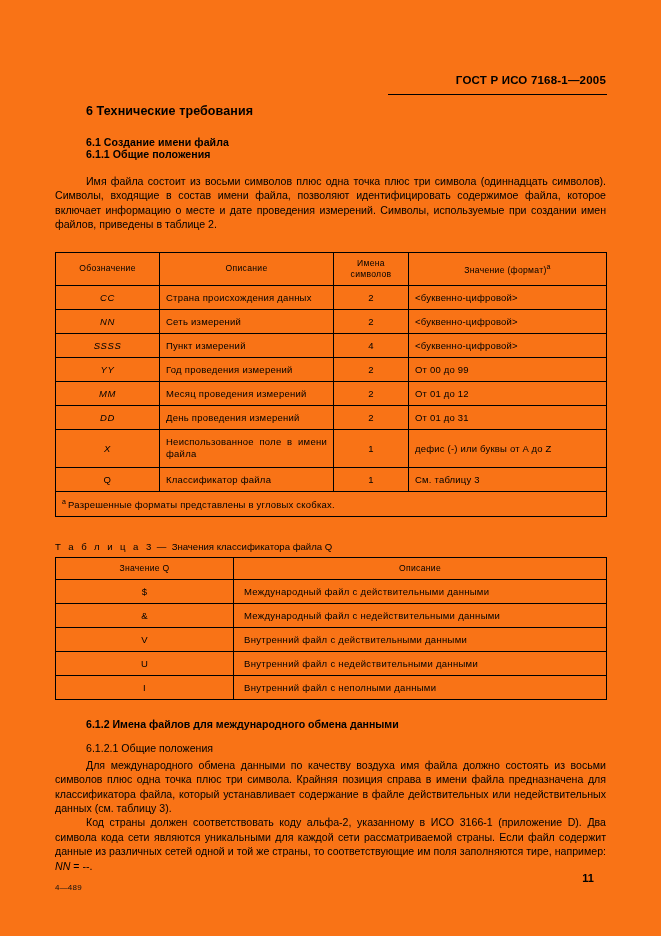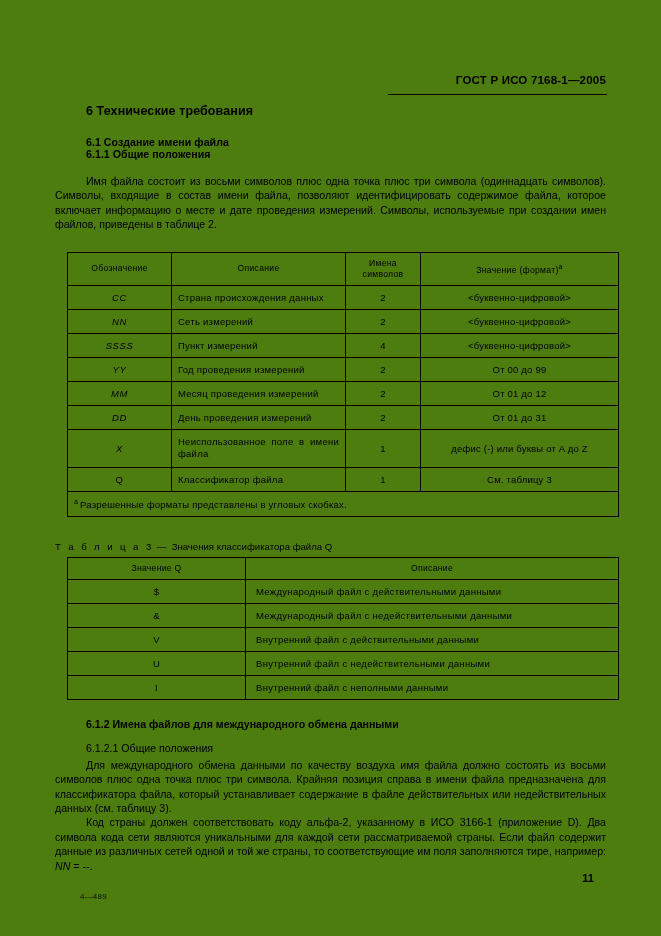--- a/index.html
+++ b/index.html
@@ -13,21 +13,21 @@
     height: 936px;
     position: relative;
     font-family: "Liberation Sans", "DejaVu Sans", sans-serif;
     color: #000000;
     overflow: hidden;
   }
 
   .page {
     position: absolute;
     inset: 0;
-    background: #4d7c0f;
+    background: #f97316;
   }
 
   
   .doc-header {
     position: absolute;
     top: 74px;
     left: 55px;
     right: 55px;
     height: 22px;
   }
@@ -104,21 +104,20 @@
   .tbl-caption .sparse {
     letter-spacing: 2.4px;
   }
 
   
   table.gost {
     border-collapse: collapse;
     width: 551px;
     table-layout: fixed;
     font-size: 9.4px;
-    margin-left: 12px;
   }
   table.gost th,
   table.gost td {
     border: 0.9px solid #000;
     padding: 6px 6px;
     vertical-align: middle;
   }
   table.gost thead th {
     font-weight: normal;
     text-align: center;
@@ -149,21 +148,20 @@
     text-align-last: left;
     padding-left: 9px;
     padding-right: 9px;
     letter-spacing: 0.25px;
     line-height: 12.5px;
   }
   td.c-num {
     text-align: center;
   }
   td.c-fmt {
-    text-align: center;
     letter-spacing: 0.2px;
   }
   td.footnote-cell {
     text-align: left;
     padding: 6px 6px 7px 14px;
     font-size: 9.2px;
     letter-spacing: 0.2px;
   }
   sup.fn {
     font-size: 7px;
@@ -192,25 +190,24 @@
   .doc-footer {
     position: absolute;
     left: 55px;
     right: 55px;
     bottom: 47px;
     height: 14px;
   }
   .doc-footer .sig {
     position: absolute;
     left: 0;
-    top: 17px;
+    top: 8px;
     font-size: 8px;
     color: #111;
     letter-spacing: 0.2px;
-    margin-left: 25px;
   }
   .doc-footer .pageno {
     position: absolute;
     right: 12px;
     top: -3px;
     font-size: 11px;
     font-weight: bold;
     margin-left: 40px;
   }
 </style>

